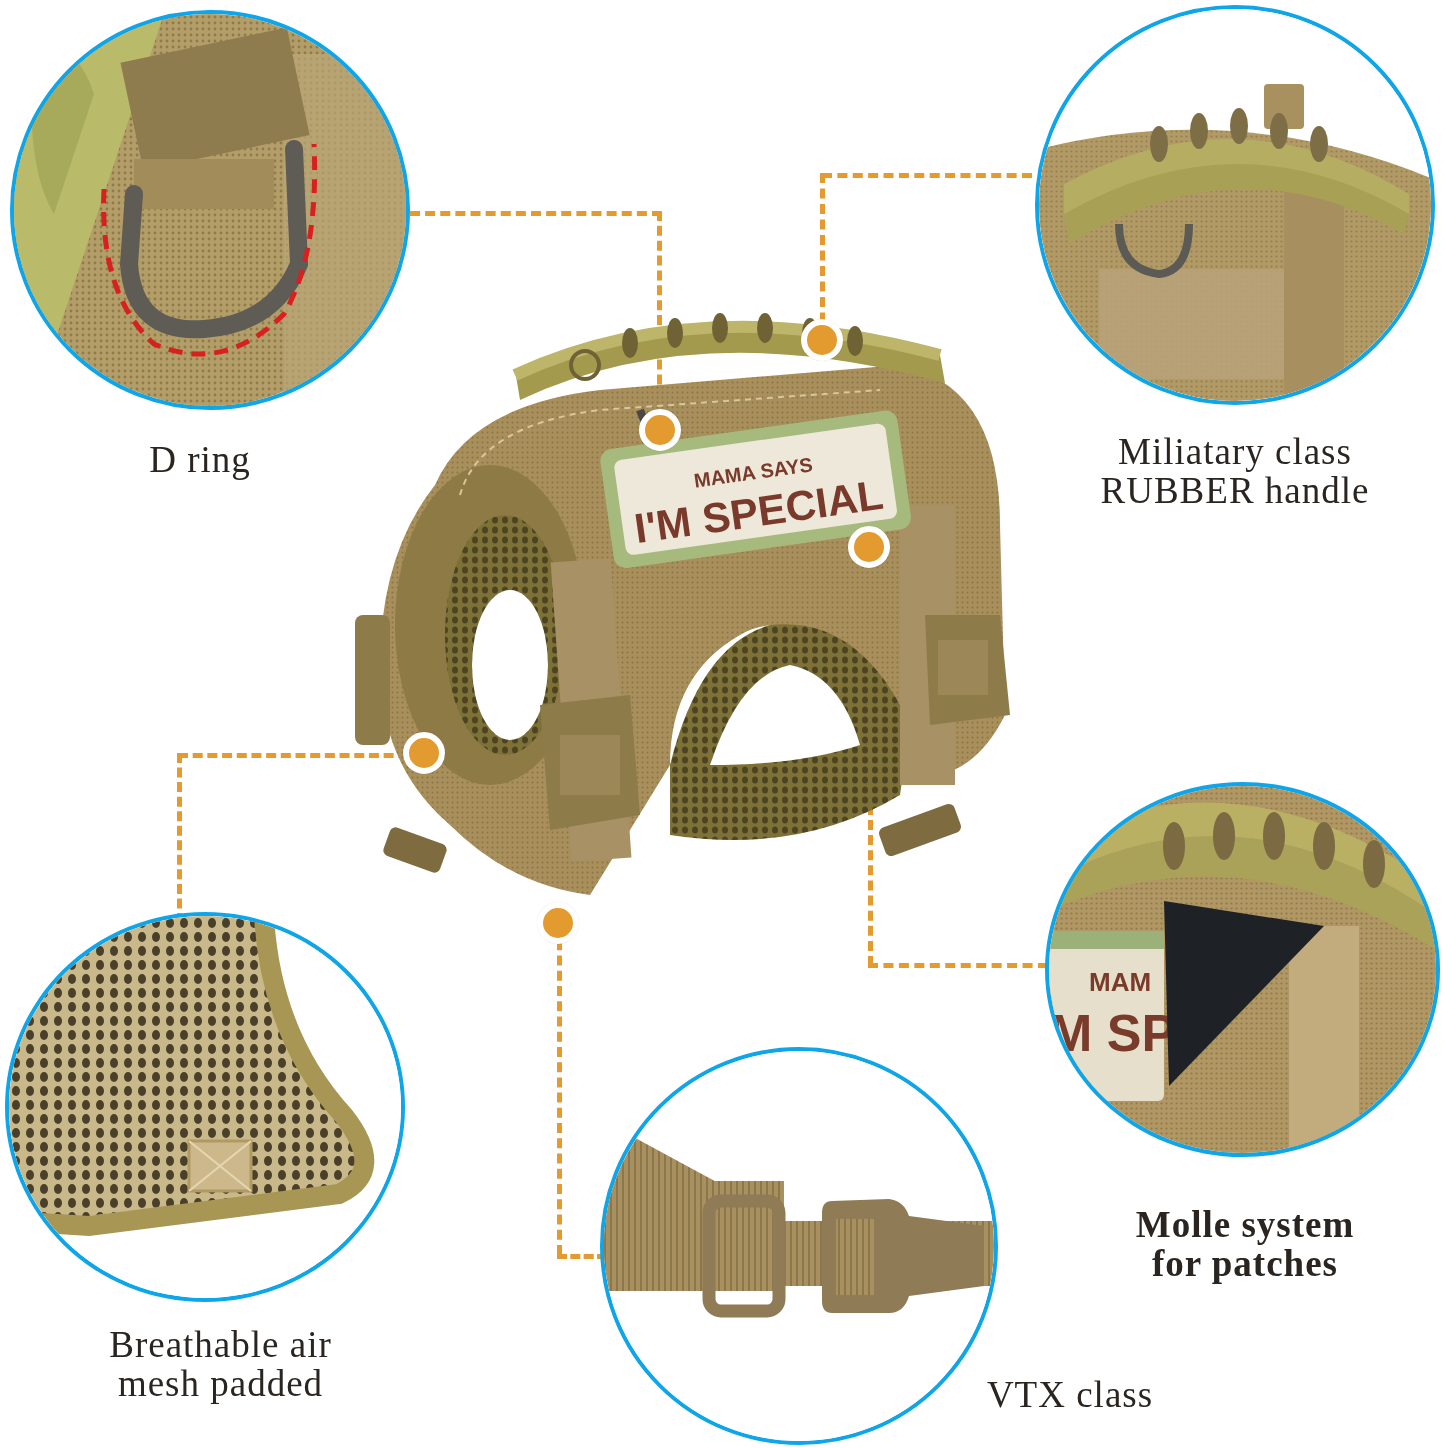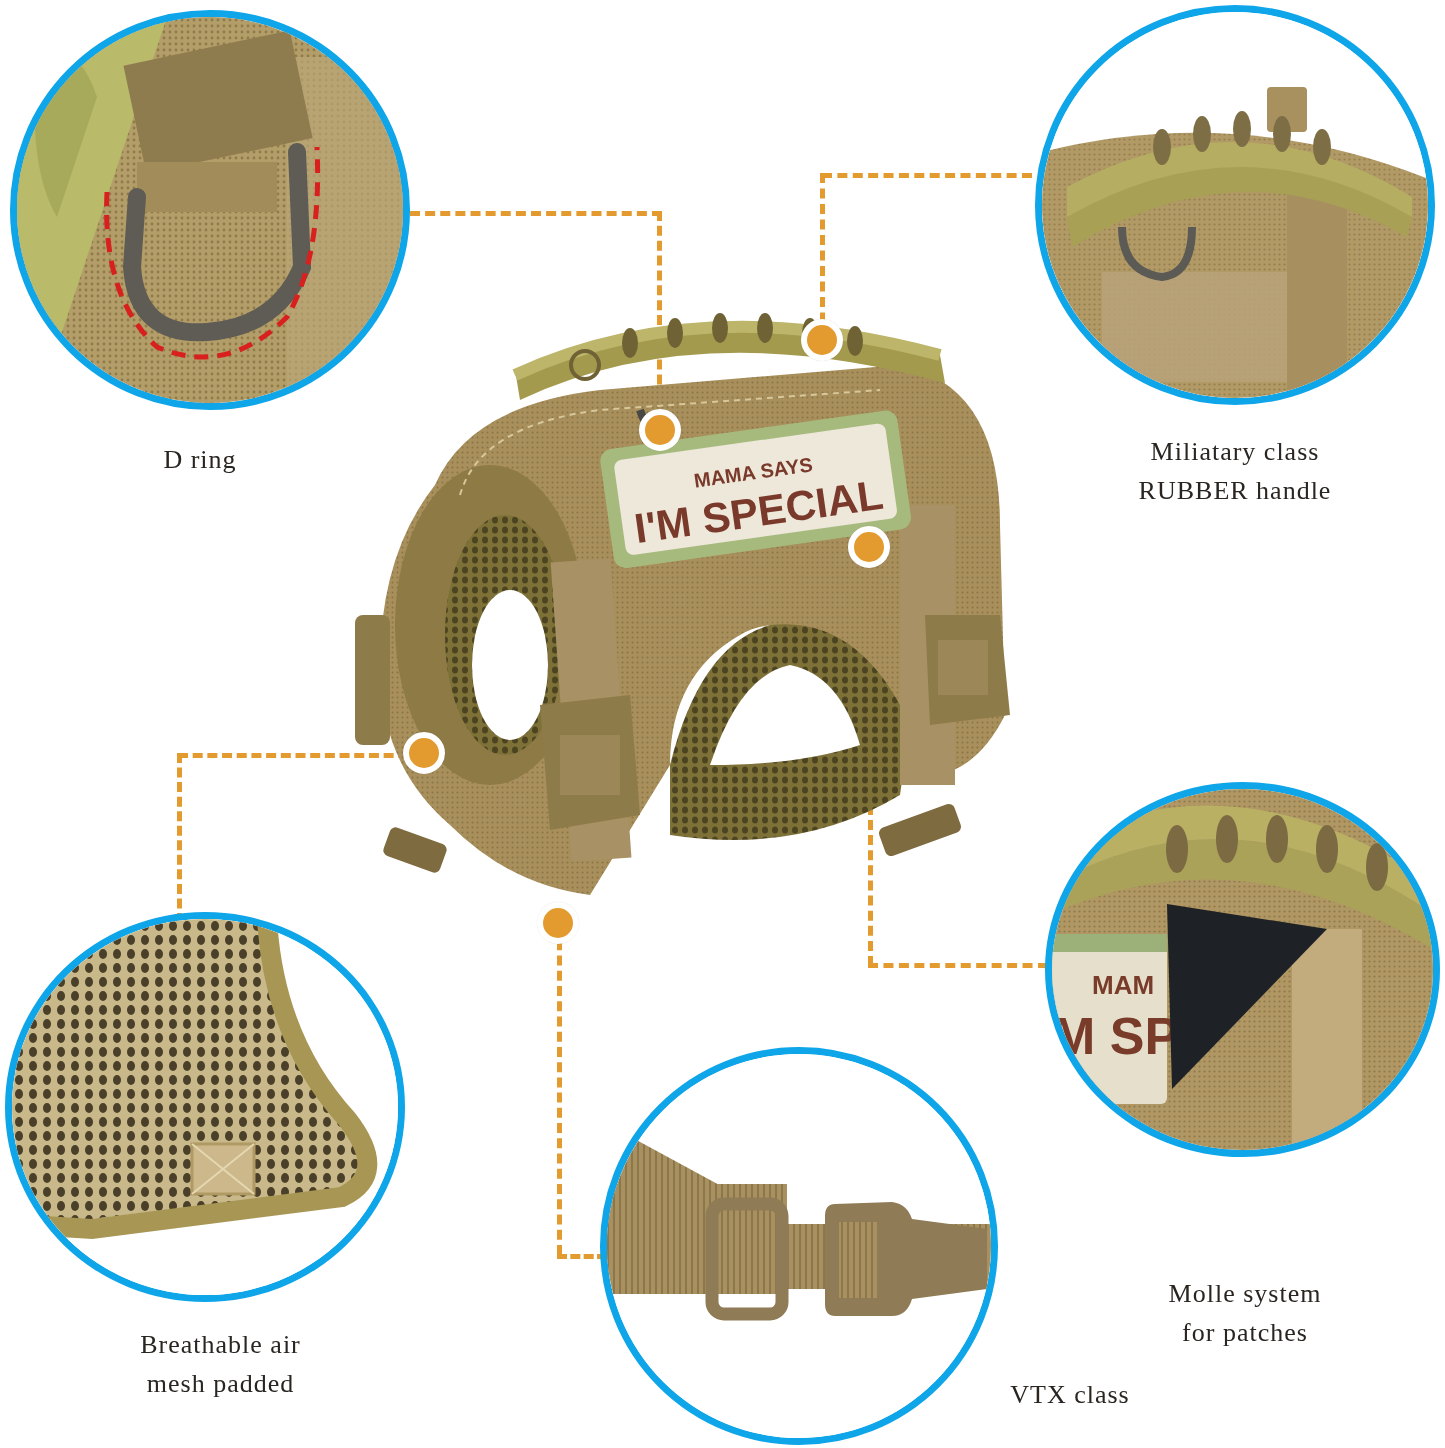--- a/index.html
+++ b/index.html
@@ -1,25 +1,25 @@
 <!DOCTYPE html>
 <html><head>
 <meta charset="utf-8">
 <style>
   html, body { margin: 0; padding: 0; background: #ffffff; }
   body { width: 1445px; height: 1448px; position: relative; overflow: hidden; font-family: "Liberation Serif", "DejaVu Serif", serif; }
   .abs { position: absolute; }
   .circle {
     position: absolute; border-radius: 50%;
-    border: 7px solid #0ea5e9; overflow: hidden; box-sizing: border-box;
+    border: 4px solid #0ea5e9; overflow: hidden; box-sizing: border-box;
   }
   .label {
     position: absolute; color: #2a2520; text-align: center;
     font-family: "Liberation Serif", "DejaVu Serif", serif;
-    font-size: 26px; line-height: 39px; letter-spacing: 1px; white-space: pre-line;
+    font-size: 37px; line-height: 39px; letter-spacing: 1px; white-space: pre-line;
   }
   .dash-h { position: absolute; height: 0; border-top: 5px dashed #E39A2E; }
   .dash-v { position: absolute; width: 0; border-left: 5px dashed #E39A2E; }
   .dot {
     position: absolute; width: 30px; height: 30px; border-radius: 50%;
     background: #E39A2E; border: 6px solid #ffffff; box-shadow: 0 0 1px rgba(0,0,0,.15);
     transform: translate(-50%, -50%);
   }
   svg { display: block; }
 </style>
@@ -108,21 +108,21 @@
     <path d="M0 55 Q190 -40 389 100 L389 130 Q190 -10 0 95Z" fill="#B9B064"></path>
     <g fill="#7C6A42">
       <ellipse cx="125" cy="60" rx="11" ry="24"></ellipse>
       <ellipse cx="175" cy="50" rx="11" ry="24"></ellipse>
       <ellipse cx="225" cy="50" rx="11" ry="24"></ellipse>
       <ellipse cx="275" cy="60" rx="11" ry="24"></ellipse>
       <ellipse cx="325" cy="78" rx="11" ry="24"></ellipse>
     </g>
   </svg>
 </div>
-<div class="label" style="left:1105px; top:1274px; width:280px;">Molle system
+<div class="label" style="left:1105px; top:1205px; width:280px;font-weight:bold;">Molle system
 for patches</div>
 
 <div class="circle" style="left:5px; top:912px; width:400px; height:390px;">
   <svg width="394" height="384" viewBox="0 0 394 384">
     <defs>
       <pattern id="mesh4" width="14" height="14" patternUnits="userSpaceOnUse">
         <rect width="14" height="14" fill="#C9B98A"></rect>
           <ellipse cx="7" cy="7" rx="4" ry="5" fill="#4A3F28"></ellipse>
       </pattern>
     </defs>

